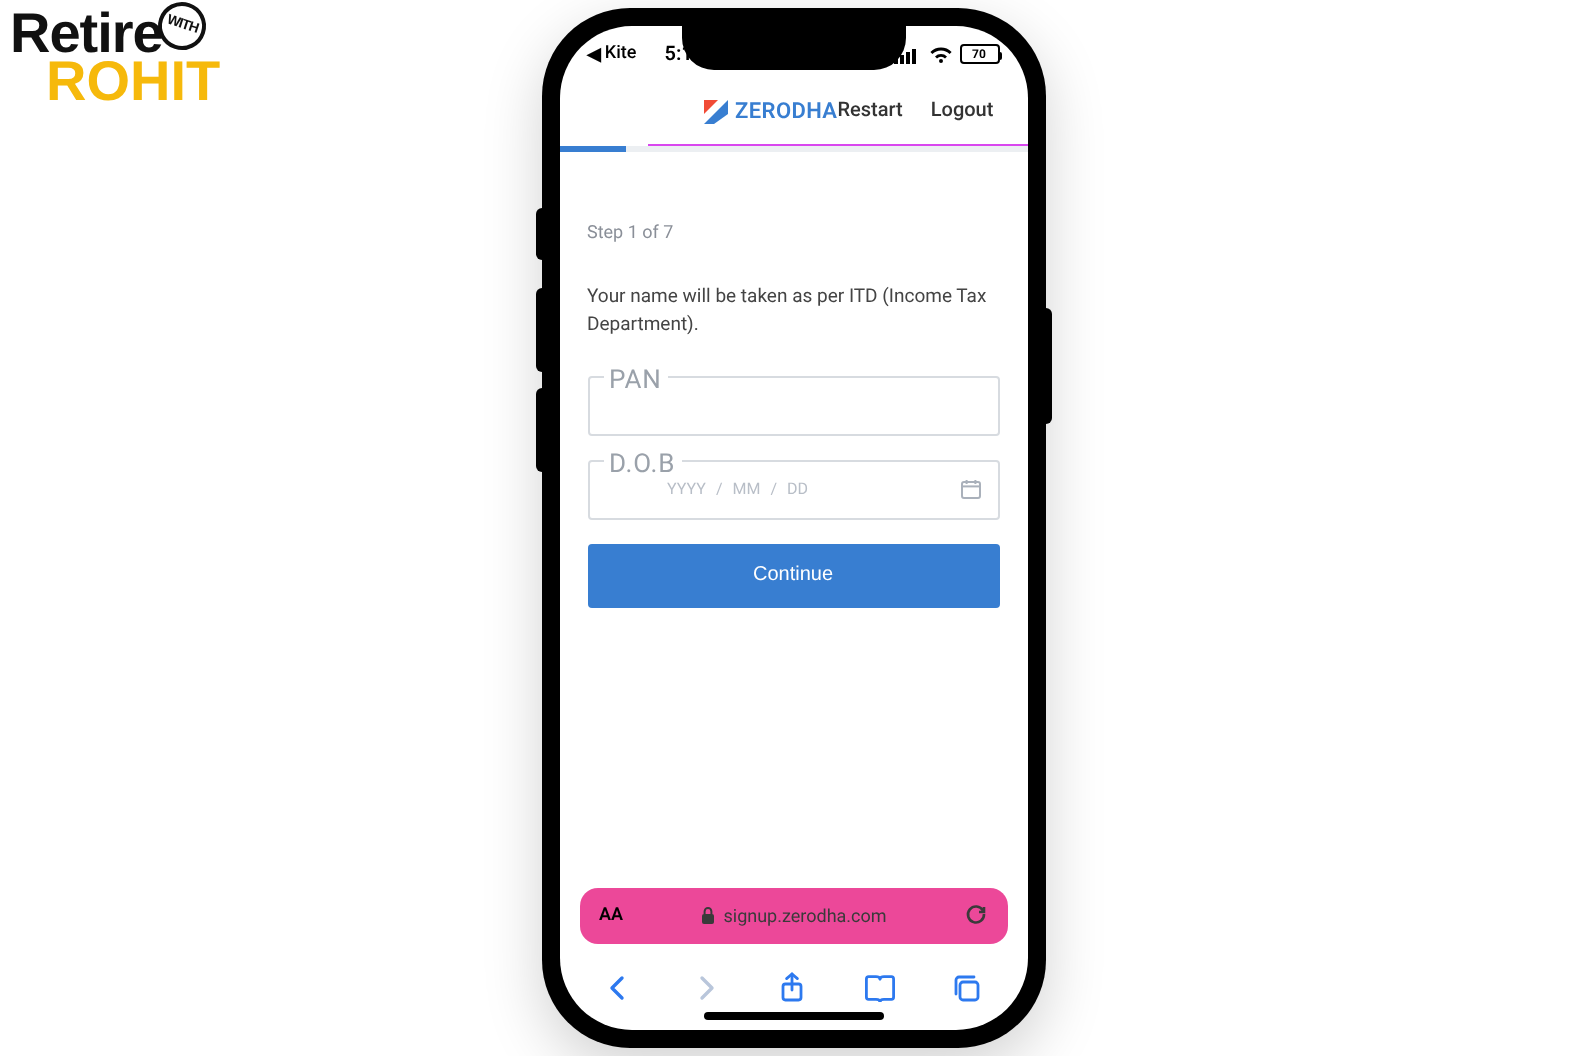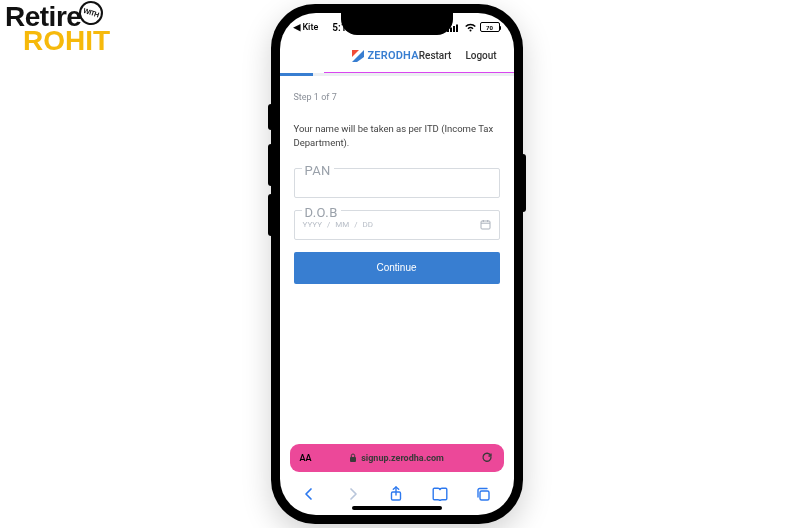--- a/index.html
+++ b/index.html
@@ -159,20 +159,21 @@
     
     .content {
       padding: 16px 14px 12px;
       flex: 1;
       overflow-y: auto;
     }
     .step-label {
       font-size: 9px;
       color: #8a8f98;
       margin-bottom: 20px;
+      margin-top: 20px;
     }
     .headline {
       font-size: 15px;
       font-weight: 600;
       color: #2a2a2a;
       margin-bottom: 12px;
     }
     .subtext {
       font-size: 9.5px;
       color: #444;
@@ -197,21 +198,21 @@
       border-radius: 2px;
       padding: 0 8px;
       font-size: 9px;
       color: #333;
       background:#fff;
     }
     .dob-container {
       display:flex; align-items:center; justify-content:space-between;
       width:100%; height:30px; border:1px solid #d7dbe0; border-radius:2px; padding:0 8px;
     }
-    .dob-segments { display:flex; align-items:center; gap:5px; font-size:8px; color:#b8bec7; }
+    .dob-segments { display:flex; align-items:center; gap:5px; font-size:8px; color:#b8bec7;margin-left:31px; }
     .dob-sep { color:#b8bec7; }
     .cal-icon { color:#aab1bb; }
     .cta {
       margin-top: 12px;
       width: 100%;
       height: 32px;
       background: #387ED1;
       color: #fff;
       font-size: 10px;
       border: none;
@@ -225,21 +226,21 @@
       height: 28px;
       background: #ec4899;
       border-radius: 9px;
       display: flex;
       align-items: center;
       justify-content: space-between;
       padding: 0 10px;
       font-size: 10px;
     }
     .url-left { font-size:9px; color:#000; font-weight:600; }
-    .url-center { display:flex; align-items:flex-start; gap:4px; color:#3a3a3a; font-size:9px;font-weight:bold; }
+    .url-center { display:flex; align-items:flex-end; gap:4px; color:#3a3a3a; font-size:9px; }
     .lock-icon { font-size:8px; }
     .reload-icon { font-size:12px; color:#3a3a3a; }
     .safari-tabs {
       display: flex;
       align-items: center;
       justify-content: space-around;
       padding: 6px 8px 10px;
     }
     .safari-btn { color:#2d79ef; display:flex; align-items:center; justify-content:center; width:28px; height:22px; }
     .safari-btn.disabled { color:#b9c6db; }

